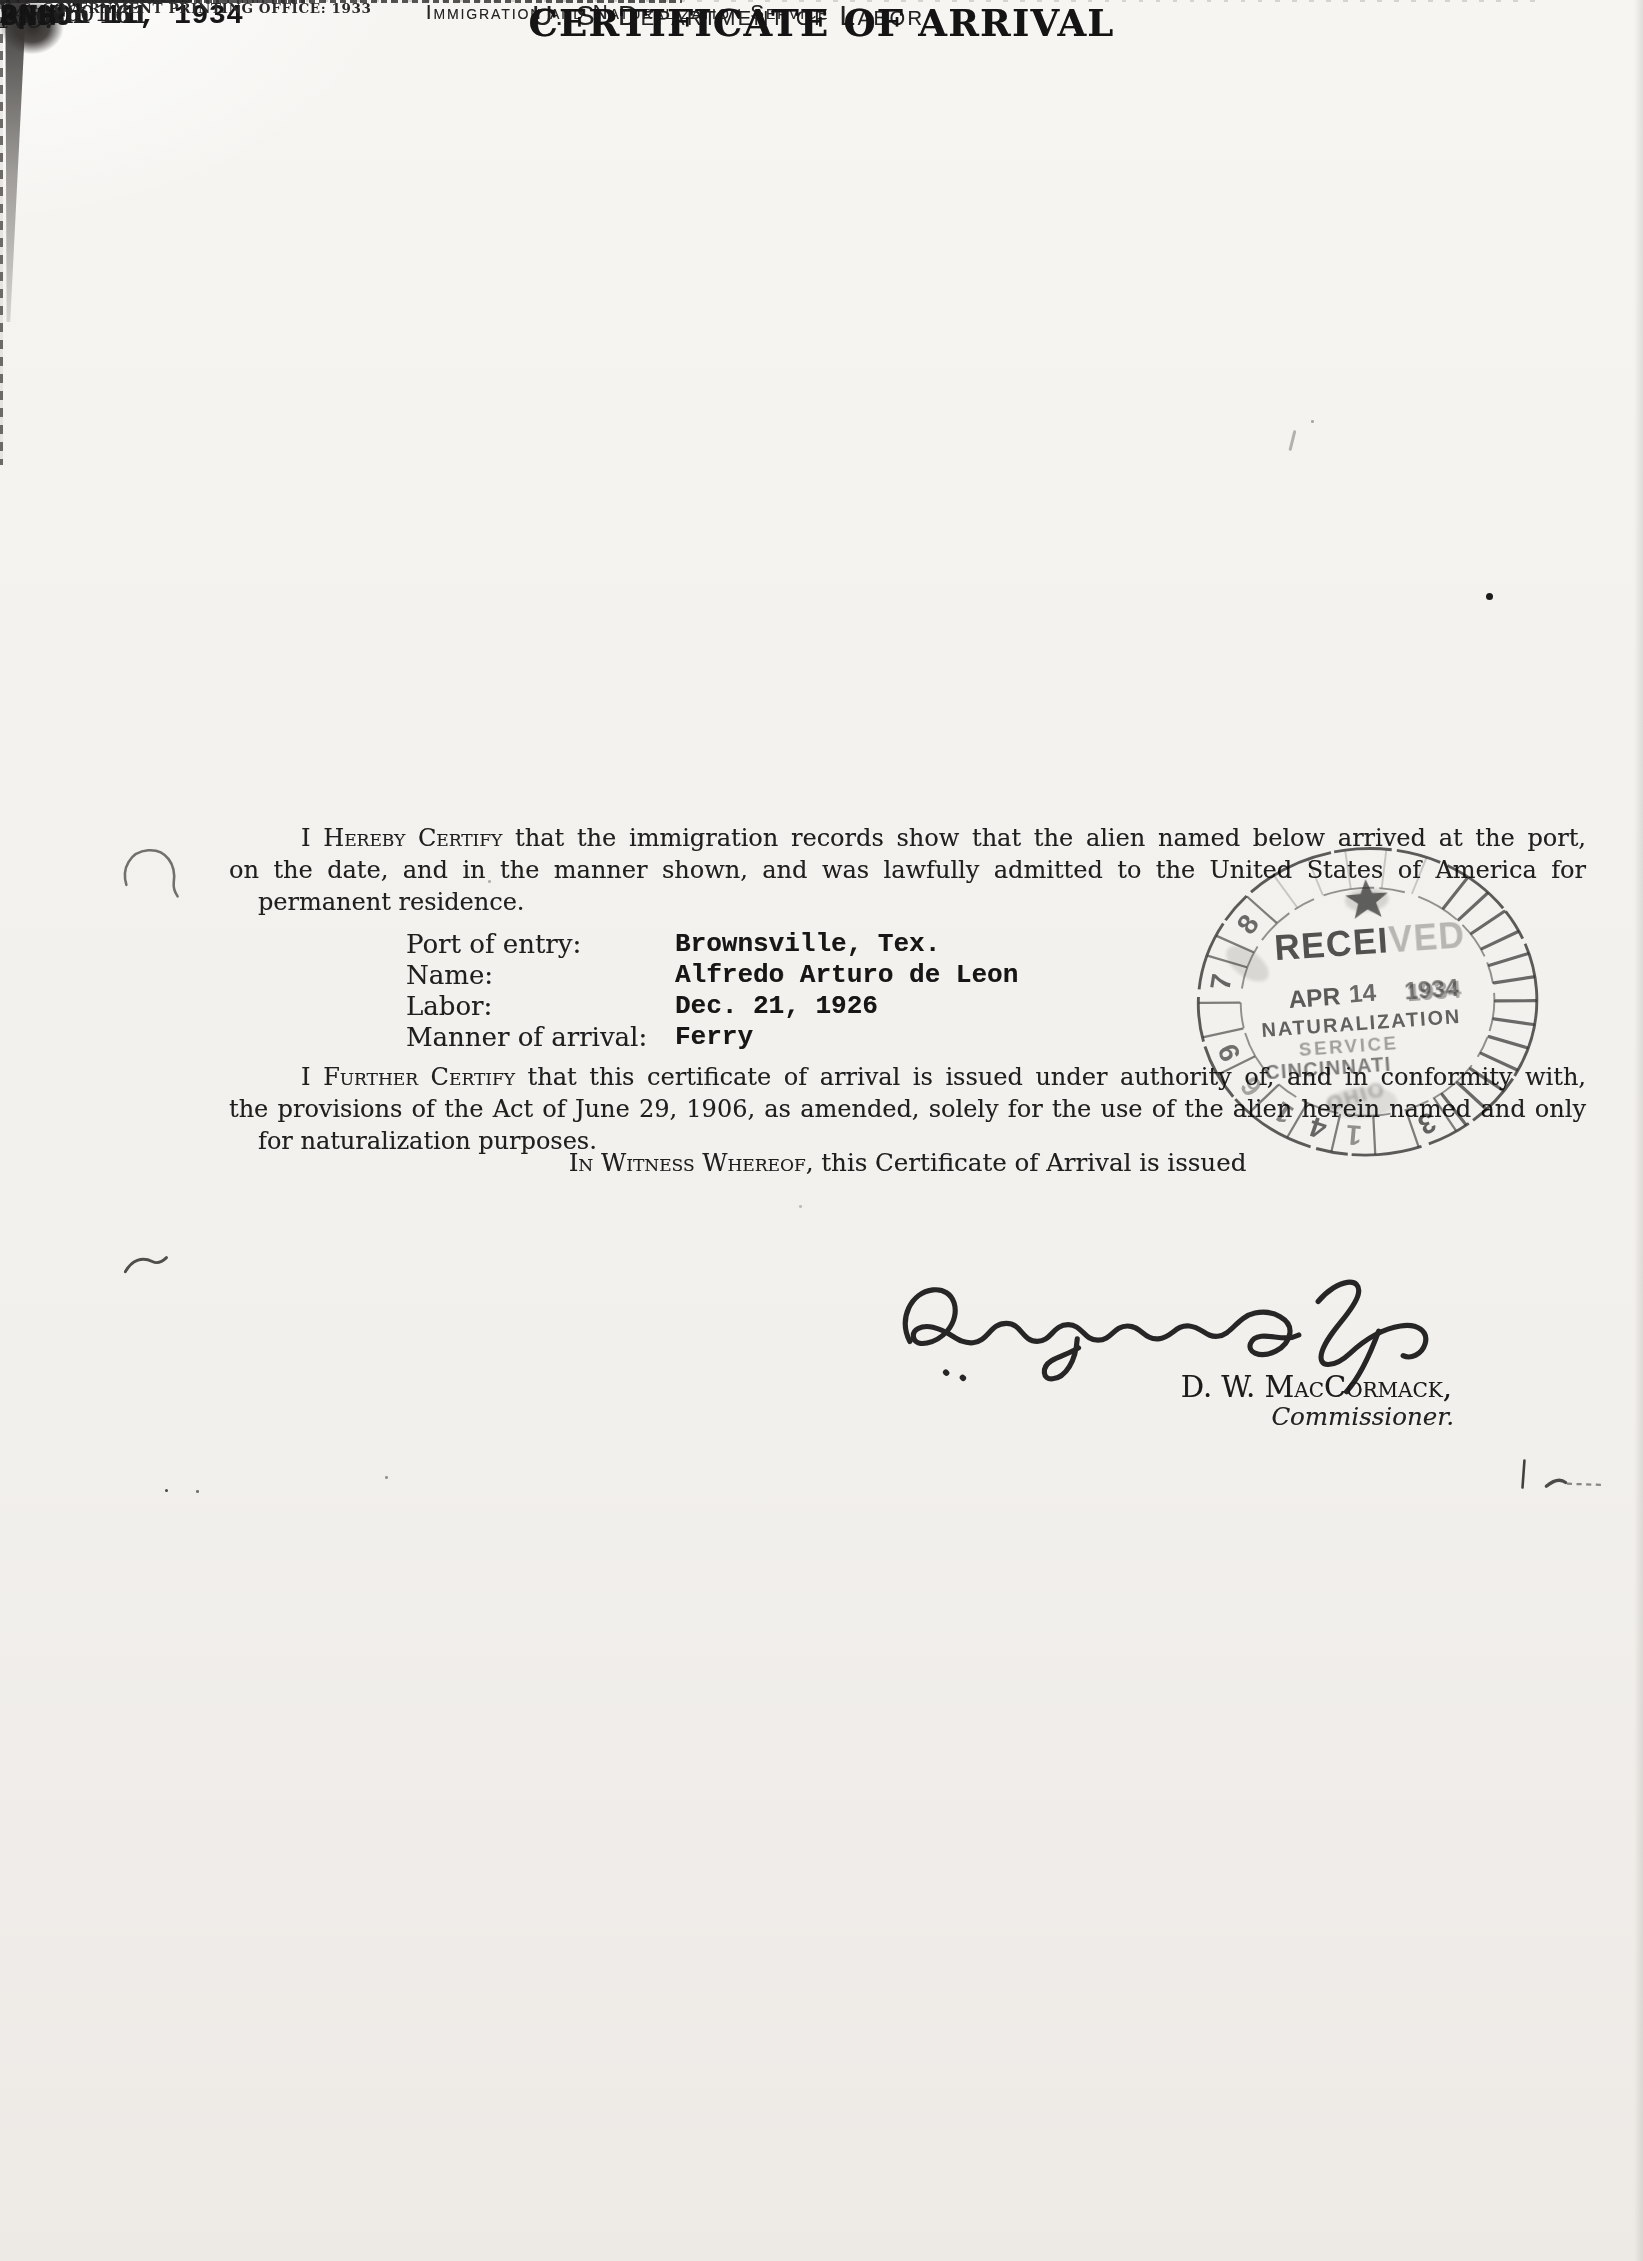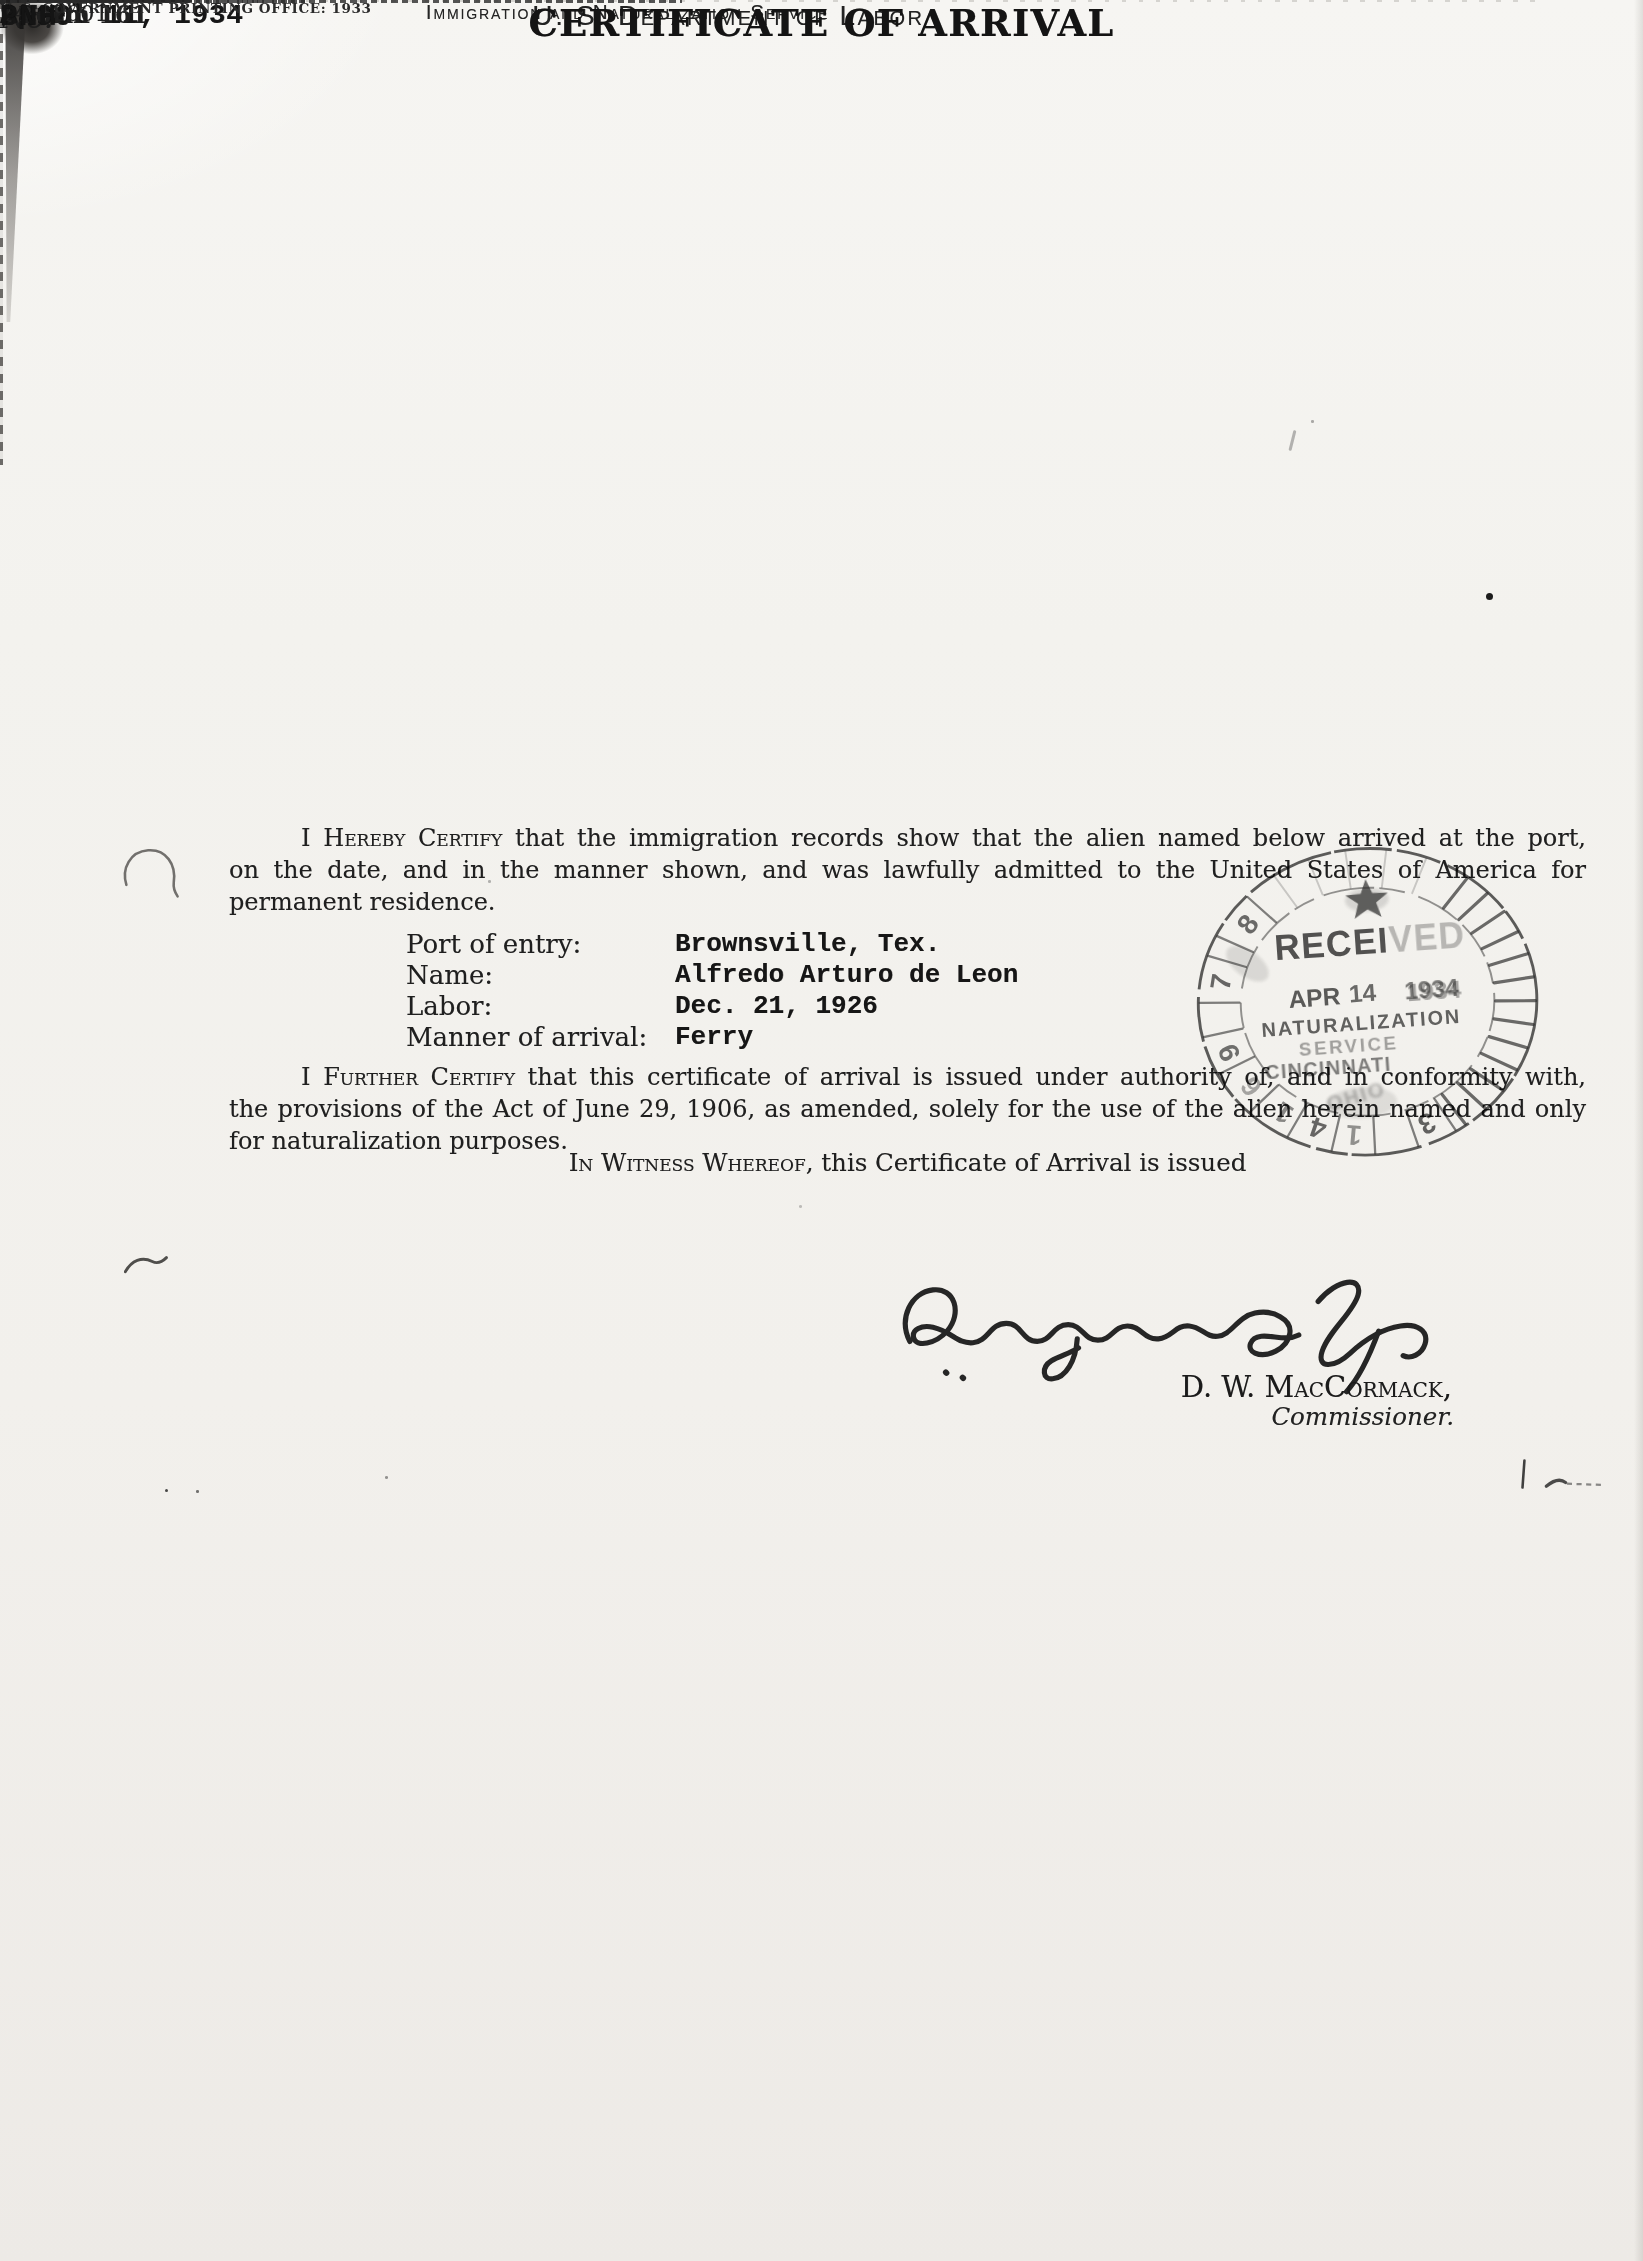--- a/index.html
+++ b/index.html
@@ -38,21 +38,21 @@
   .no-dot{left:2118;top:1196;width:5.2px;height:5.2px;border-radius:50%;background:#1b1b1b;}
 
   .title{left:180;top:1198;width:1643px;text-align:center;font-weight:bold;font-size:38px;
     letter-spacing:1.3px;color:#141414;transform:scaleX(.97);transform-origin:822px 0;
     text-shadow:0.3px 0.3px 0.6px rgba(10,10,10,.5);}
 
   
   .col{left:229px;width:1357px;}
   .jline{position:relative;font-size:24px;line-height:32px;white-space:nowrap;
     text-align:justify;text-align-last:justify;}
-  .jline-last{text-align:left;text-align-last:left;}
+  .jline-last{text-align:left;text-align-last:left;margin-left:29px;}
   .indent{padding-left:72px;}
   .p1{top:822px;}
   .p2{top:1061px;}
 
   .frow{position:absolute;left:0;width:1341px;height:32px;font-size:26px;}
   .flabel{position:absolute;left:406px;}
   .fvalue{position:absolute;left:675px;font-size:26px;}
   .fr0{top:929px;}.fr1{top:960px;}.fr2{top:991px;}.fr3{top:1022px;}
 
   .witness{top:1148px;left:229px;width:1357px;text-align:center;font-size:24.5px;}

